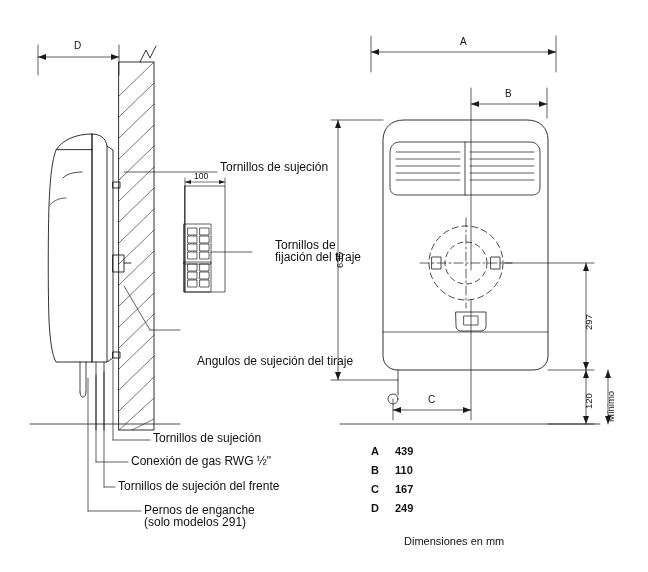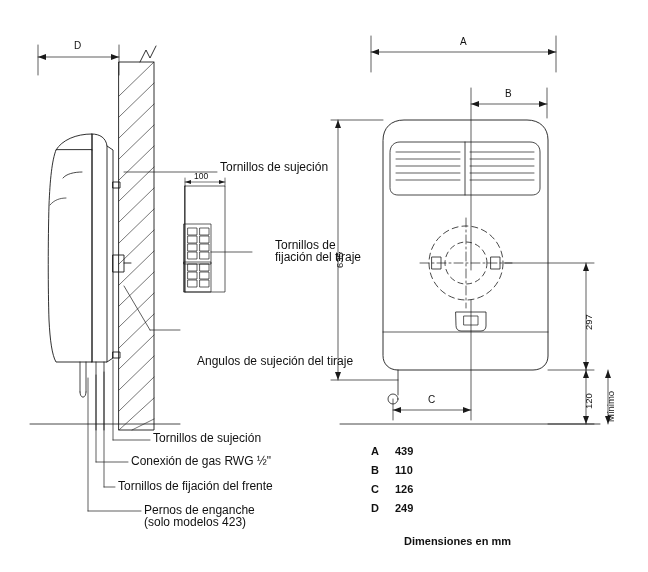--- a/index.html
+++ b/index.html
@@ -58,21 +58,21 @@
     width: 10px;
   }
   .legend .val {
     font-weight: bold;
   }
   .units {
     position: absolute;
     left: 404px;
     top: 535px;
     font-size: 11px;
-    font-weight: bold;
+    font-weight: normal;
   }
   .vtext {
     position: absolute;
     font-size: 9.5px;
     transform-origin: 0 0;
   }
 </style>
 </head>
 <body>
 
@@ -313,23 +313,23 @@
 
   <div class="dim-letter" style="left:74px; top:40px;">D</div>
   <div class="lbl small" style="left:194px; top:170px;">100</div>
 
   <div class="lbl" style="left:220px; top:161px;">Tornillos de sujeción</div>
   <div class="lbl" style="left:255px; top:239px;margin-left:20px;">Tornillos de
 fijación del tiraje</div>
   <div class="lbl" style="left:197px; top:323px;margin-top:32px;">Angulos de sujeción del tiraje</div>
   <div class="lbl" style="left:153px; top:432px;">Tornillos de sujeción</div>
   <div class="lbl" style="left:131px; top:455px;">Conexión de gas RWG ½"</div>
-  <div class="lbl" style="left:118px; top:480px;">Tornillos de fijación del frente</div>
+  <div class="lbl" style="left:118px; top:480px;">Tornillos de sujeción del frente</div>
   <div class="lbl" style="left:144px; top:504px;">Pernos de enganche
-(solo modelos 423)</div>
+(solo modelos 291)</div>
 
   <div class="dim-letter" style="left:460px; top:36px;">A</div>
   <div class="dim-letter" style="left:505px; top:88px;">B</div>
   <div class="dim-letter" style="left:428px; top:394px;">C</div>
 
   <div class="vtext" style="left:334px; top:268px; transform:rotate(-90deg);">635</div>
   <div class="vtext" style="left:583px; top:330px; transform:rotate(-90deg);">297</div>
   <div class="vtext" style="left:583px; top:409px; transform:rotate(-90deg);">120</div>
   <div class="vtext" style="left:605px; top:422px; transform:rotate(-90deg);">Mínimo</div>
 
@@ -337,21 +337,21 @@
     <div class="row">
       <span class="key">A</span>
       <span class="val">439</span>
     </div>
     <div class="row">
       <span class="key">B</span>
       <span class="val">110</span>
     </div>
     <div class="row">
       <span class="key">C</span>
-      <span class="val">126</span>
+      <span class="val">167</span>
     </div>
     <div class="row">
       <span class="key">D</span>
       <span class="val">249</span>
     </div>
   </div>
 
   <div class="units">Dimensiones en mm</div>
 
 </div>

